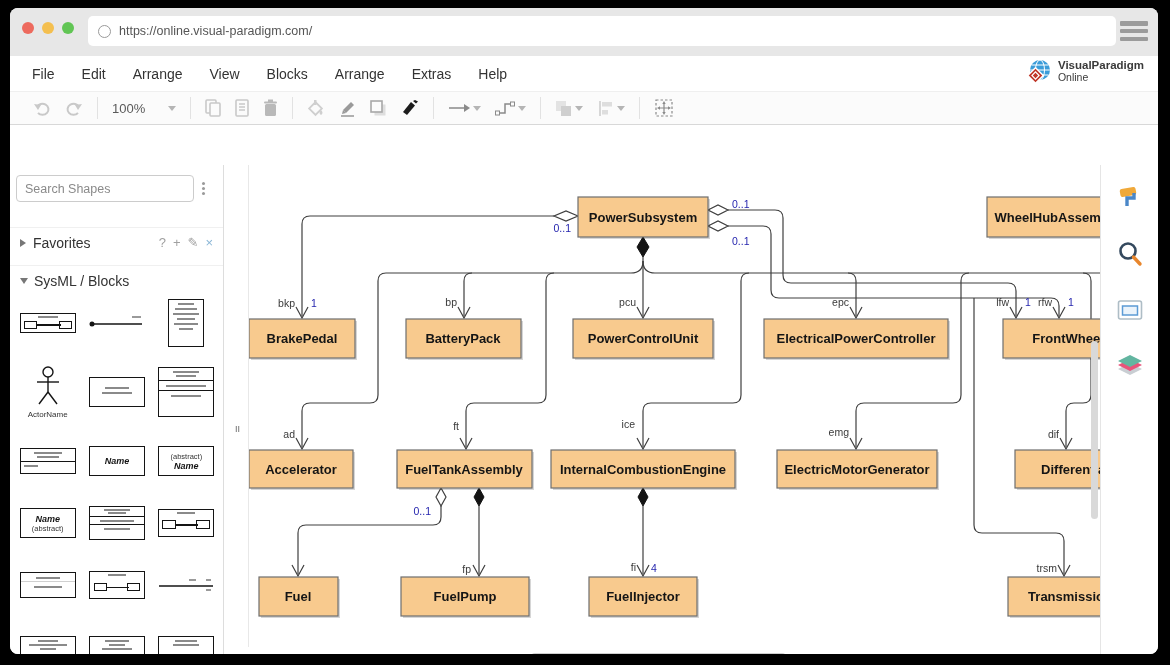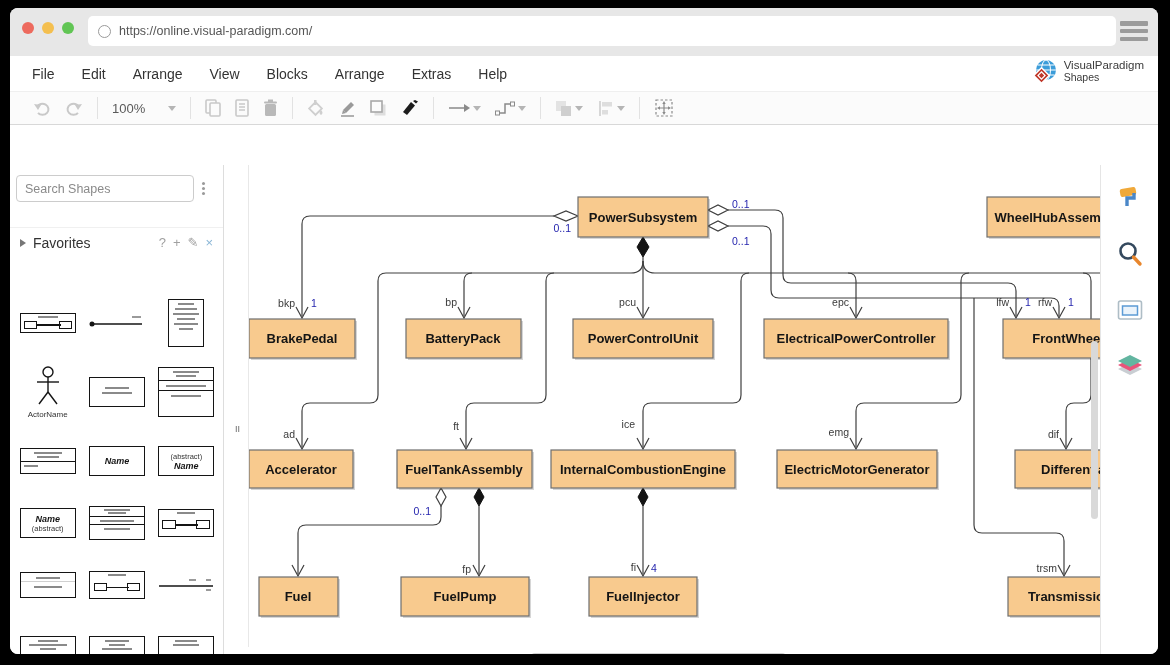--- a/index.html
+++ b/index.html
@@ -15,21 +15,21 @@
   .url-ring { width:13px; height:13px; border:1.6px solid #9a9a9a; border-radius:50%; margin-right:8px; flex:none; }
   .url-text { font-size:12.5px; color:#555; }
   .hamburger { position:absolute; right:10px; top:13px; width:28px; height:20px; display:flex; flex-direction:column; justify-content:space-between; cursor:pointer; }
   .hamburger div { height:4.5px; background:#9b9b9b; border-radius:1px; }
 
   
   .menubar { position:absolute; left:0; top:48px; width:100%; height:35px; background:#fff; display:flex; align-items:center; padding-left:22px; gap:27px; }
   .menu-item { font-size:14px; color:#333; cursor:pointer; }
   .brand { position:absolute; right:14px; top:50px; display:flex; align-items:center; gap:5px; }
   .brand-text { display:flex; flex-direction:column; line-height:1.1; }
-  .brand-name { font-size:11.5px; font-weight:normal; color:#3a3a3a; }
+  .brand-name { font-size:11.5px; font-weight:bold; color:#3a3a3a; }
   .brand-sub { font-size:10.5px; color:#3a3a3a; }
 
   
   .toolbar { position:absolute; left:0; top:83px; width:100%; height:34px; background:#fbfbfb; border-top:1px solid #efefef; border-bottom:1px solid #d8d8d8; display:flex; align-items:center; padding-left:16px; }
   .tb { display:flex; align-items:center; justify-content:center; height:26px; padding:0 7px; cursor:pointer; }
   .tb-sep { width:1px; height:22px; background:#e2e2e2; margin:0 7px; }
   .zoom-label { font-size:13px; color:#5a5a5a; margin-right:20px; }
   .caret { width:0; height:0; border-left:4px solid transparent; border-right:4px solid transparent; border-top:5px solid #b5b5b5; margin-left:3px; }
 
   
@@ -122,21 +122,21 @@
       <circle cx="14" cy="12" r="10" fill="#3b9cd9"></circle>
       <ellipse cx="14" cy="12" rx="4.5" ry="10" fill="none" stroke="#fff" stroke-width="1"></ellipse>
       <line x1="4" y1="12" x2="24" y2="12" stroke="#fff" stroke-width="1"></line>
       <line x1="5.5" y1="7" x2="22.5" y2="7" stroke="#fff" stroke-width="1"></line>
       <line x1="5.5" y1="17" x2="22.5" y2="17" stroke="#fff" stroke-width="1"></line>
       <rect x="4" y="12" width="11" height="11" transform="rotate(45 9.5 17.5)" fill="#c0392b" stroke="#fff" stroke-width="1.4"></rect>
       <rect x="7" y="15" width="5" height="5" transform="rotate(45 9.5 17.5)" fill="none" stroke="#fff" stroke-width="1.2"></rect>
     </svg>
     <div class="brand-text">
       <span class="brand-name">VisualParadigm</span>
-      <span class="brand-sub">Shapes</span>
+      <span class="brand-sub">Online</span>
     </div>
   </div>
 
   <div class="toolbar">
     <div class="tb">
         <svg width="18" height="15" viewBox="0 0 18 15">
           <path d="M4,6 A6,5.5 0 1 1 5,12" fill="none" stroke="#c9c9c9" stroke-width="2"></path>
           <polygon points="1,3 5,9 8,4" fill="#c9c9c9"></polygon>
         </svg>
       </div>
@@ -264,20 +264,24 @@
       </div>
       <div class="sec-row fav">
         <span class="tri-right"></span>
         <span class="sec-label">Favorites</span>
         <span class="fav-icons">
           <span>?</span>
           <span>+</span>
           <span>✎</span>
           <span class="x-blue">×</span>
         </span>
+      </div>
+      <div class="sec-row sysml">
+        <span class="tri-down"></span>
+        <span class="sec-label">SysML / Blocks</span>
       </div>
 
       <div class="shape-grid">
 
         <div class="thumb">
             <div class="mini" style="width:56px;height:20px;">
               <div class="tline" style="width:20px;margin:2px auto 2px;"></div>
               <div style="position:absolute;left:3px;top:7px;width:13px;height:8px;border:1px solid #141414;"></div>
               <div style="position:absolute;right:3px;top:7px;width:13px;height:8px;border:1px solid #141414;"></div>
               <div style="position:absolute;left:16px;top:10px;width:24px;height:1.5px;background:#141414;"></div>

